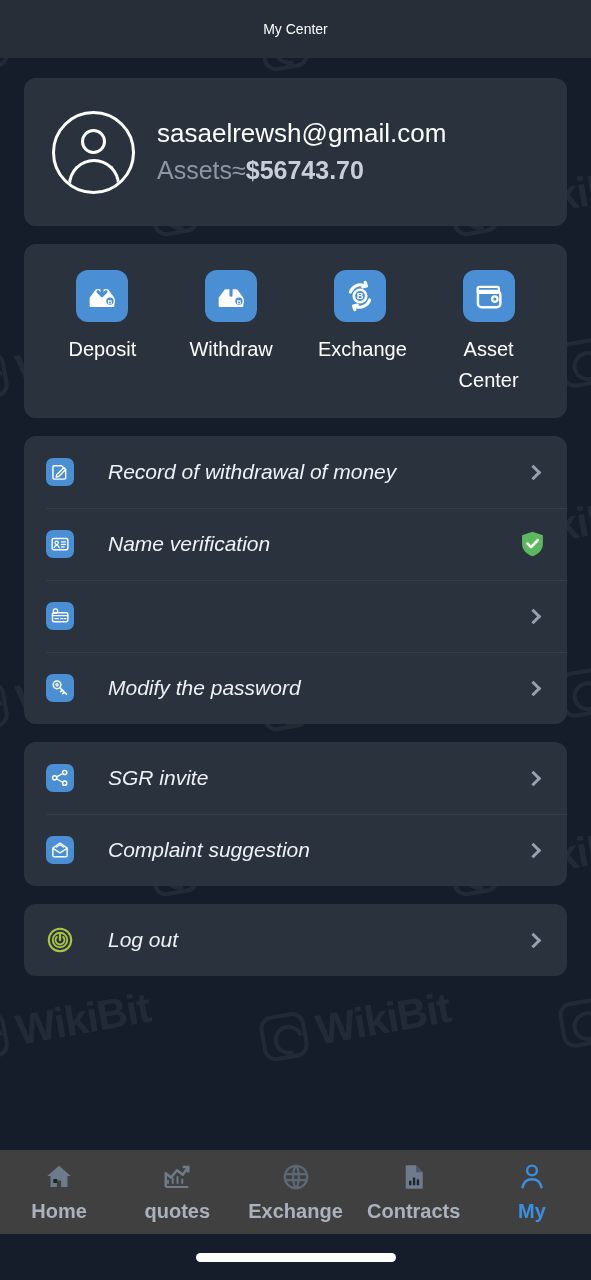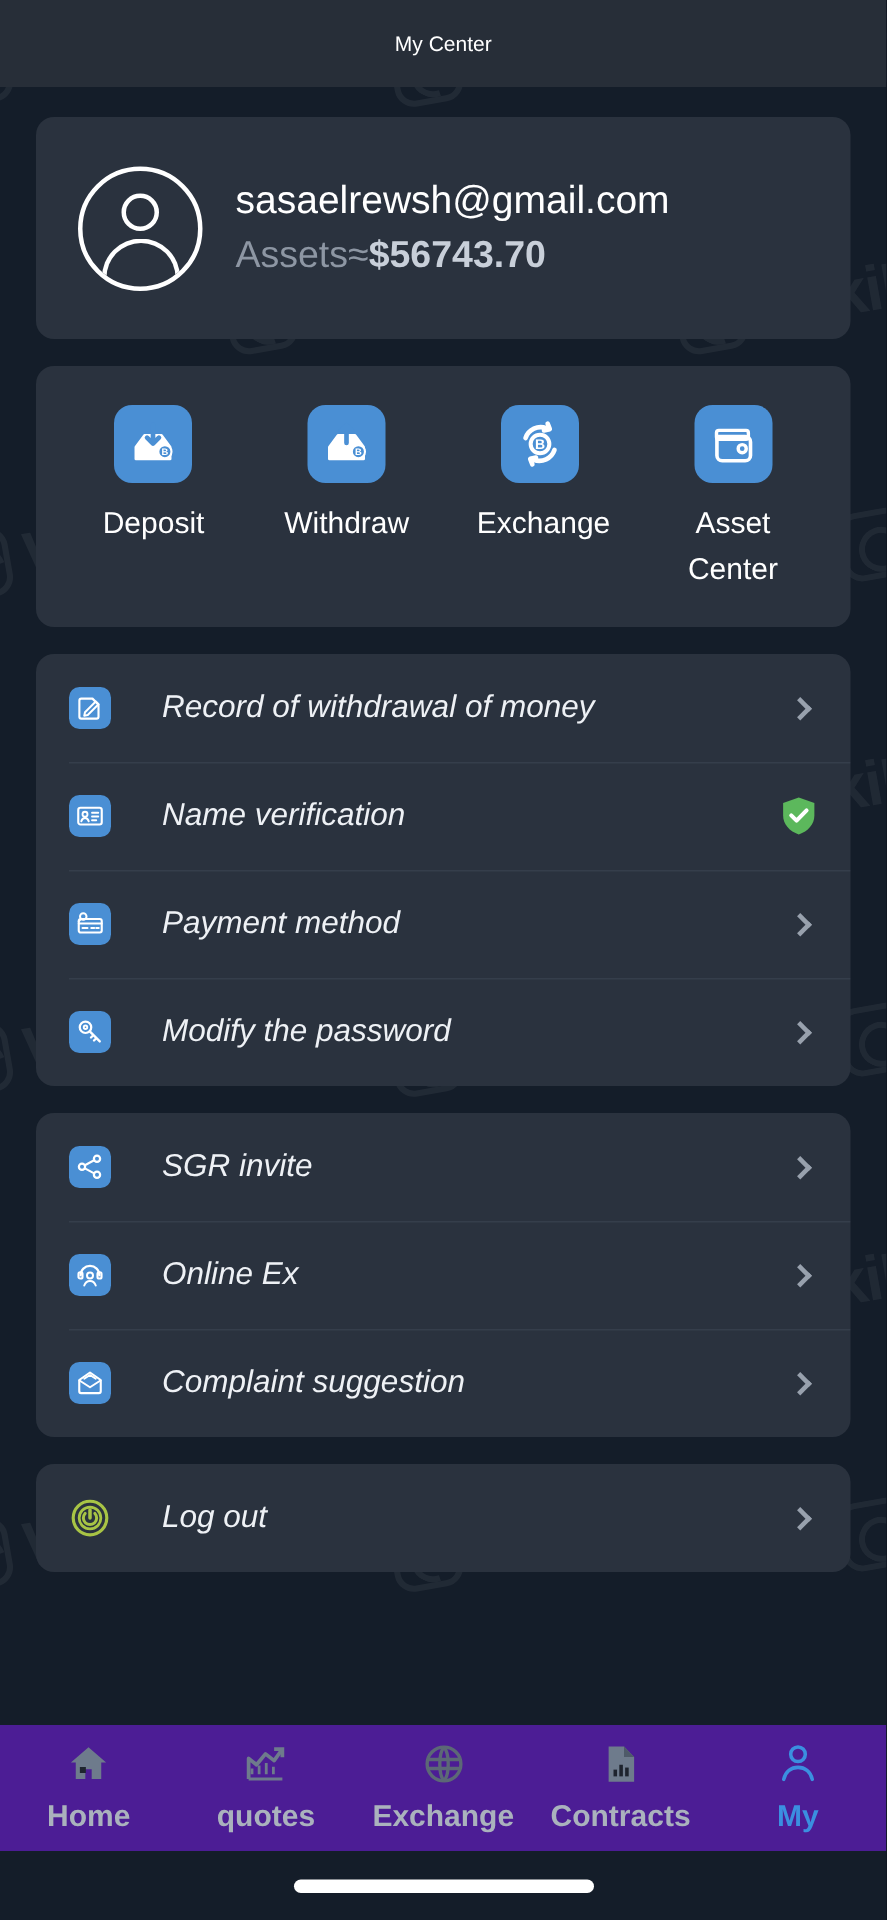--- a/index.html
+++ b/index.html
@@ -196,21 +196,21 @@
     border-right: 3px solid #98a1ad;
     transform: rotate(45deg);
     margin-right: 6px;
   }
   .verified-badge { width: 25px; height: 28px; }
 
   
   #tabbar {
     position: absolute; left: 0; right: 0; bottom: 46px;
     z-index: 55;
-    height: 84px; background: #4c1d95;
+    height: 84px; background: #404040;
     display: flex; align-items: center;
   }
   .tab {
     flex: 1; height: 100%;
     display: flex; flex-direction: column;
     align-items: center; justify-content: center;
     gap: 4px;
   }
   .tab-label { font-size: 20px; font-weight: bold; color: #aab2bd; }
   .tab.active .tab-label { color: #3b8fe0; }
@@ -418,21 +418,20 @@
           <div class="list-row">
             <div class="row-icon">
               <svg viewBox="0 0 24 24" width="20" height="20" fill="none" stroke="#fff" stroke-width="1.7" stroke-linecap="round" stroke-linejoin="round">
                 <rect x="3" y="8" width="18.4" height="10.8" rx="1.6" stroke-width="1.7"></rect>
                 <path d="M3 11.6h18.4" stroke-width="1.6"></path>
                 <path d="M6 15.2h4M13 15.2h2.4M17 15.2h2" stroke-width="1.6"></path>
                 <circle cx="6.6" cy="6" r="2.6" stroke-width="1.6"></circle>
                 <path d="M4.7 8 3 9.8" stroke-width="1.6"></path>
               </svg>
             </div>
-            <div class="row-label">Payment method</div>
             <div class="row-right">
               <span class="chevron"></span>
             </div>
           </div>
           <div class="list-row">
             <div class="row-icon">
               <svg viewBox="0 0 24 24" width="20" height="20" fill="none" stroke="#fff" stroke-width="1.7" stroke-linecap="round" stroke-linejoin="round">
                 <circle cx="8.4" cy="8.2" r="4.6" stroke-width="1.8"></circle>
                 <circle cx="8.4" cy="8.2" r="1.4" stroke-width="1.5"></circle>
                 <path d="m11.8 11.5 8 8M17 17l-1.8 1.8M14.6 14.6l-1.8 1.8" stroke-width="1.9"></path>
@@ -448,35 +447,20 @@
           <div class="list-row">
             <div class="row-icon">
               <svg viewBox="0 0 24 24" width="20" height="20" fill="none" stroke="#fff" stroke-width="1.7" stroke-linecap="round" stroke-linejoin="round">
                 <circle cx="17.6" cy="5.4" r="2.5" stroke-width="1.8"></circle>
                 <circle cx="5.6" cy="11.8" r="2.5" stroke-width="1.8"></circle>
                 <circle cx="17.6" cy="18.2" r="2.5" stroke-width="1.8"></circle>
                 <path d="m7.9 10.6 7.4-4M7.9 13.1l7.4 4" stroke-width="1.7"></path>
               </svg>
             </div>
             <div class="row-label">SGR invite</div>
-            <div class="row-right">
-              <span class="chevron"></span>
-            </div>
-          </div>
-          <div class="list-row">
-            <div class="row-icon">
-              <svg viewBox="0 0 24 24" width="20" height="20" fill="none" stroke="#fff" stroke-width="1.7" stroke-linecap="round" stroke-linejoin="round">
-                <path d="M4.5 12.2a7.5 7.5 0 0 1 15 0" stroke-width="1.8"></path>
-                <rect x="2.8" y="9.8" width="3.2" height="5" rx="1.3" stroke-width="1.7"></rect>
-                <rect x="18" y="9.8" width="3.2" height="5" rx="1.3" stroke-width="1.7"></rect>
-                <circle cx="12" cy="12.4" r="2.4" stroke-width="1.6"></circle>
-                <path d="M7.4 20.4c.8-2.4 2.5-3.6 4.6-3.6s3.8 1.2 4.6 3.6" stroke-width="1.6"></path>
-              </svg>
-            </div>
-            <div class="row-label">Online Ex</div>
             <div class="row-right">
               <span class="chevron"></span>
             </div>
           </div>
           <div class="list-row">
             <div class="row-icon">
               <svg viewBox="0 0 24 24" width="20" height="20" fill="none" stroke="#fff" stroke-width="1.7" stroke-linecap="round" stroke-linejoin="round">
                 <path d="M3.4 9.6 12 3.6l8.6 6v9a1.5 1.5 0 0 1-1.5 1.5H4.9a1.5 1.5 0 0 1-1.5-1.5z" stroke-width="1.7"></path>
                 <path d="M3.6 10 12 15.4 20.4 10" stroke-width="1.6"></path>
                 <path d="M7.4 8.6 12 5.6l4.6 3" stroke-width="1.5"></path>

